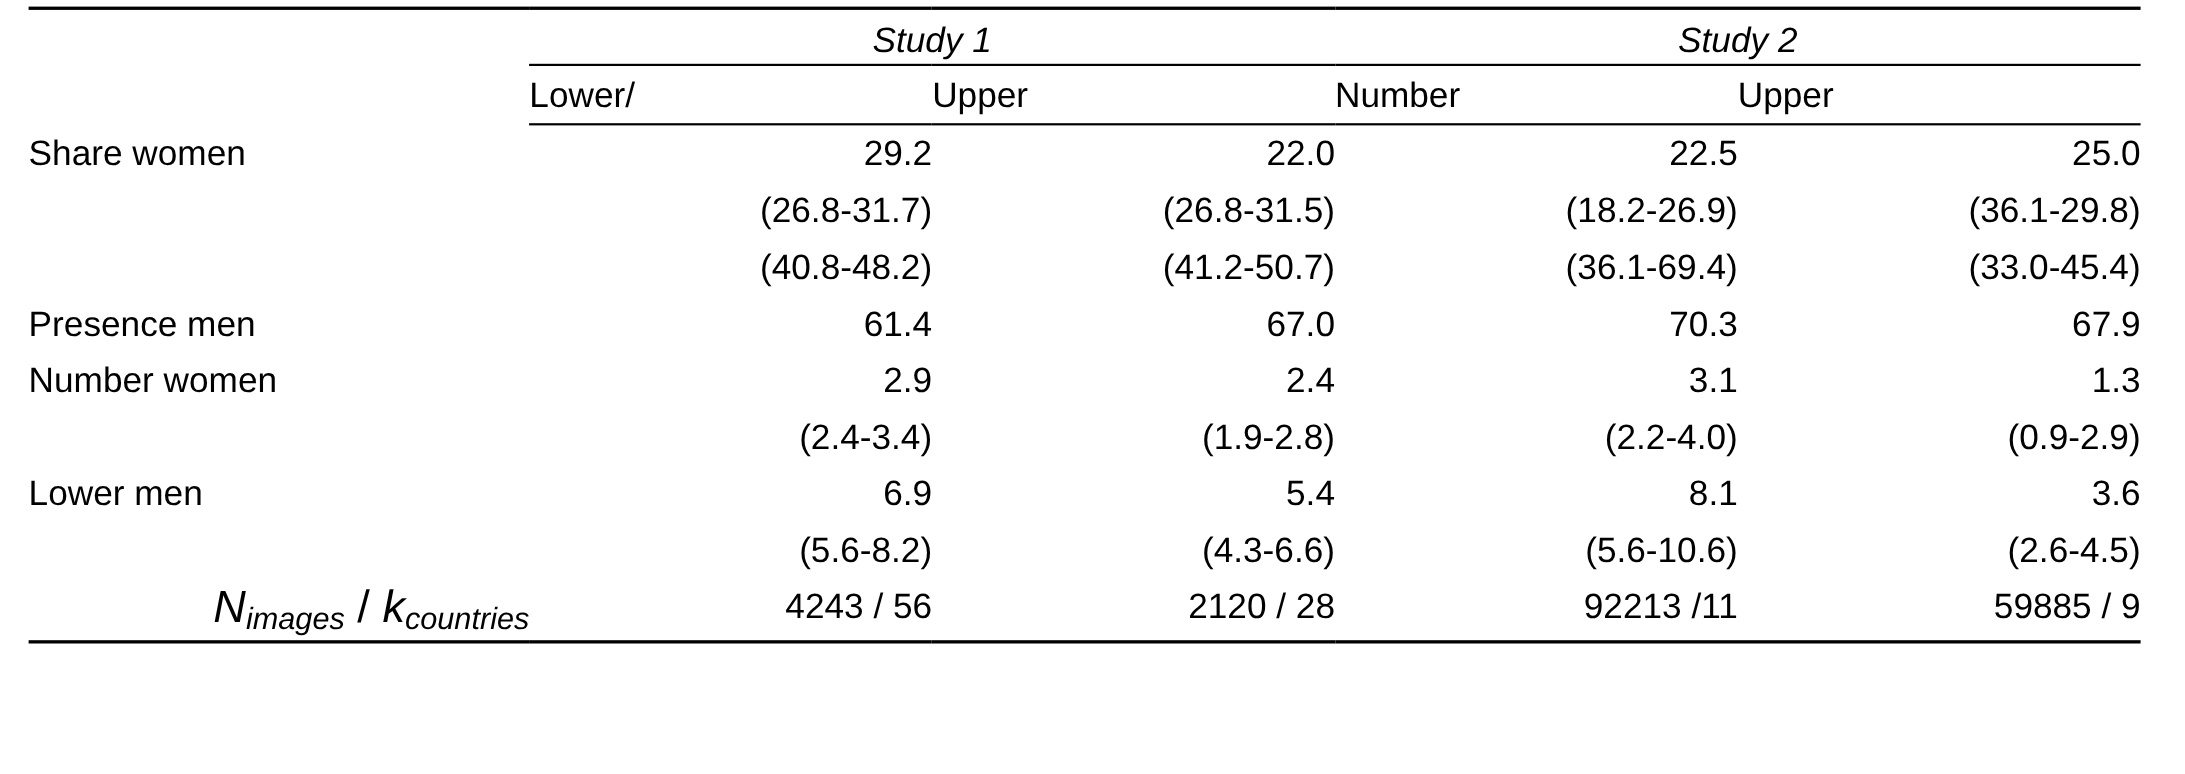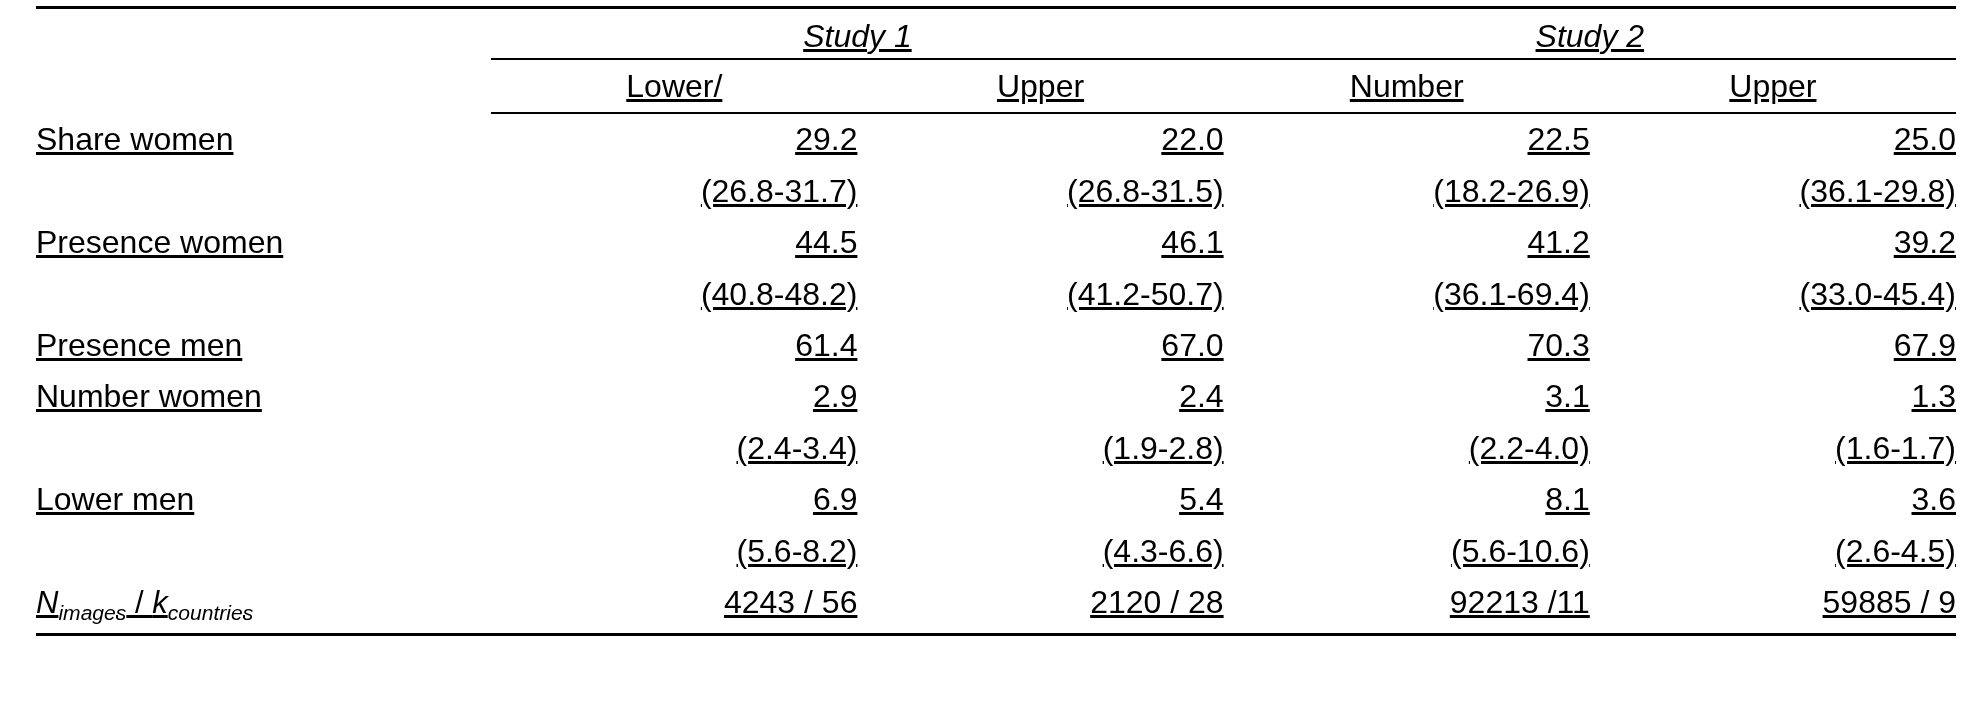--- a/index.html
+++ b/index.html
@@ -13,24 +13,23 @@
   }
   .page {
     width: 1986px;
     height: 704px;
     position: relative;
     background: #ffffff;
     box-sizing: border-box;
   }
   .table-wrap {
     position: absolute;
-    left: 36px;
+    left: 26px;
     top: 6px;
     width: 1920px;
-    text-decoration: underline;
   }
   table.stat-table {
     border-collapse: collapse;
     width: 1920px;
     table-layout: fixed;
     font-size: 31px;
   }
   table.stat-table td, table.stat-table th {
     padding: 0;
     margin: 0;
@@ -55,21 +54,21 @@
     text-align: center;
     font-style: italic;
     font-size: 32px;
     padding-bottom: 4px;
     height: 44px;
   }
   .group-head td.grp {
     border-bottom: 2px solid #000;
   }
   .sub-head td {
-    text-align: center;
+    text-align: left;
     font-size: 32px;
     height: 52px;
     padding-top: 6px;
     padding-bottom: 6px;
   }
   .sub-head td.subline {
     border-bottom: 2px solid #000;
   }
 
   .row-label {
@@ -81,21 +80,22 @@
   .row-val {
     text-align: right;
     font-size: 32px;
     height: 51px;
   }
   .row-ci .row-val, .row-ci .row-label {
     height: 52px;
   }
 
   .nrow .row-label {
-    font-size: 31px;
+    font-size: 41px;
+    text-align: right;
   }
   .nrow .row-val {
     font-size: 32px;
   }
   .subscript {
     font-size: 0.68em;
     vertical-align: baseline;
     position: relative;
     top: 7px;
     font-style: italic;
@@ -142,27 +142,20 @@
           <td class="row-val">25.0</td>
         </tr>
         <tr class="row-ci">
           <td class="row-label"></td>
           <td class="row-val">(26.8-31.7)</td>
           <td class="row-val">(26.8-31.5)</td>
           <td class="row-val">(18.2-26.9)</td>
           <td class="row-val">(36.1-29.8)</td>
         </tr>
 
-        <tr class="row-main">
-          <td class="row-label">Presence women</td>
-          <td class="row-val">44.5</td>
-          <td class="row-val">46.1</td>
-          <td class="row-val">41.2</td>
-          <td class="row-val">39.2</td>
-        </tr>
         <tr class="row-ci">
           <td class="row-label"></td>
           <td class="row-val">(40.8-48.2)</td>
           <td class="row-val">(41.2-50.7)</td>
           <td class="row-val">(36.1-69.4)</td>
           <td class="row-val">(33.0-45.4)</td>
         </tr>
 
         <tr class="row-main">
           <td class="row-label">Presence men</td>
@@ -177,21 +170,21 @@
           <td class="row-val">2.9</td>
           <td class="row-val">2.4</td>
           <td class="row-val">3.1</td>
           <td class="row-val">1.3</td>
         </tr>
         <tr class="row-ci">
           <td class="row-label"></td>
           <td class="row-val">(2.4-3.4)</td>
           <td class="row-val">(1.9-2.8)</td>
           <td class="row-val">(2.2-4.0)</td>
-          <td class="row-val">(1.6-1.7)</td>
+          <td class="row-val">(0.9-2.9)</td>
         </tr>
 
         <tr class="row-main">
           <td class="row-label">Lower men</td>
           <td class="row-val">6.9</td>
           <td class="row-val">5.4</td>
           <td class="row-val">8.1</td>
           <td class="row-val">3.6</td>
         </tr>
         <tr class="row-ci">

